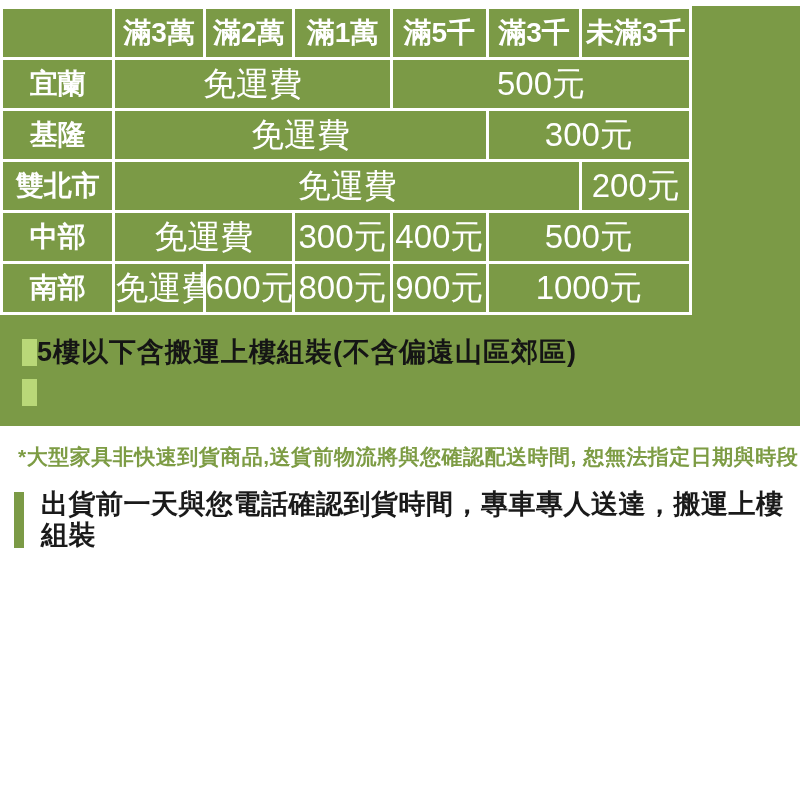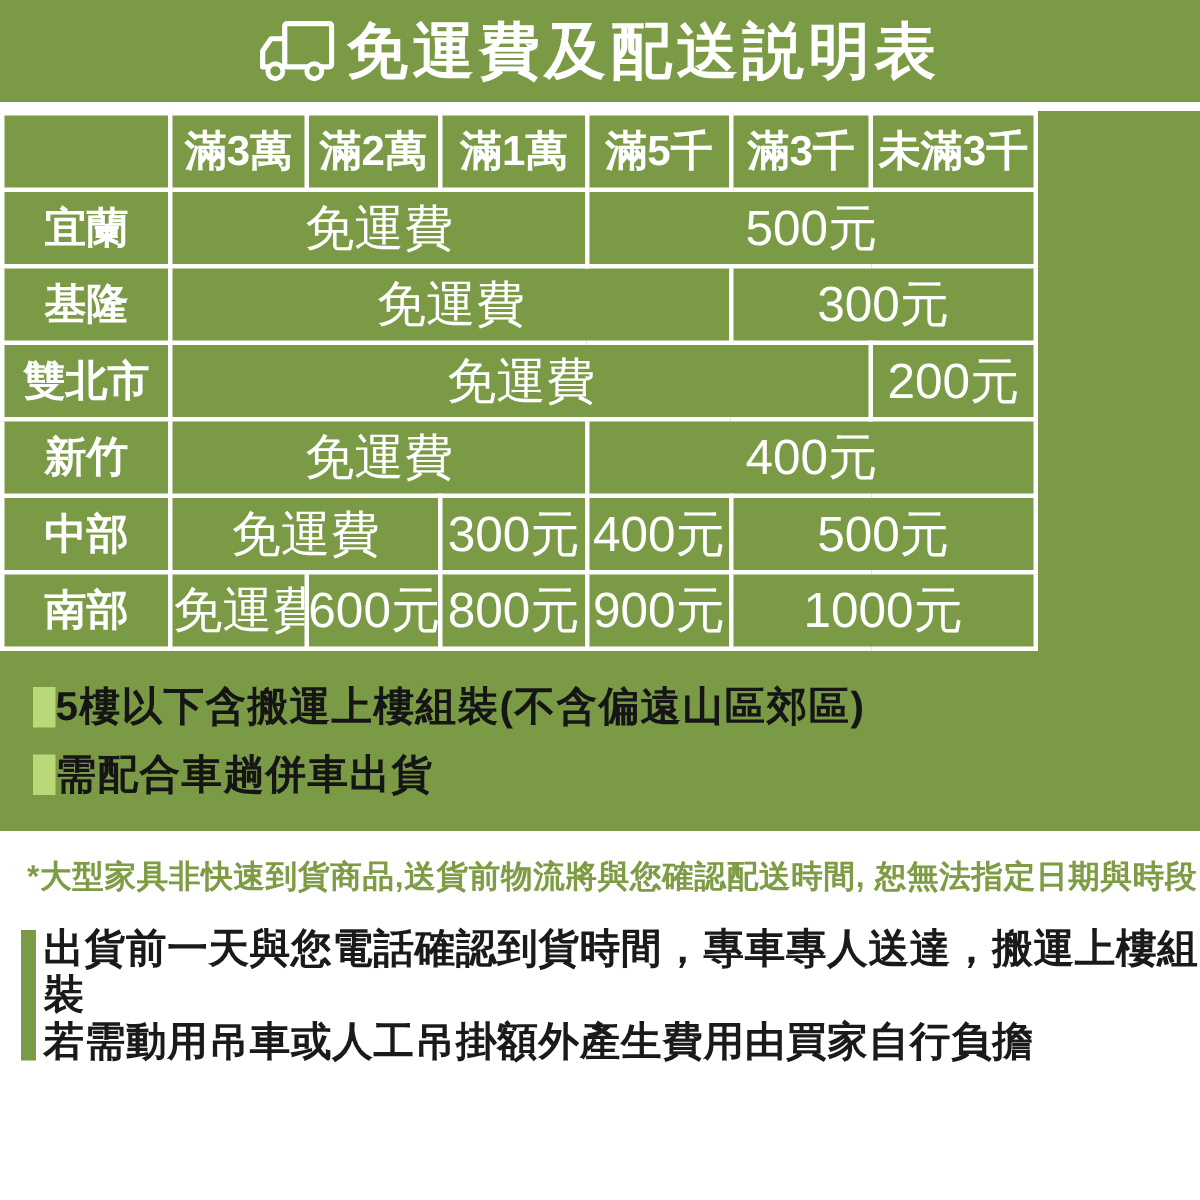--- a/index.html
+++ b/index.html
@@ -103,44 +103,33 @@
     align-items: stretch;
     margin: 17px 0 0 14px;
   }
   .delivery-note .bar {
     width: 10px;
     background: #7b9a46;
     flex: 0 0 auto;
     margin: 3px 0;
   }
   .delivery-note .lines {
-    margin-left: 5px;
+    margin-left: 17px;
     color: #1a1a1a;
     font-size: 27px;
     font-weight: bold;
     line-height: 31px;
     letter-spacing: 0.5px;
   }
 </style>
 </head>
 <body>
 
 <div class="green-panel">
 
-  <div class="title-bar">
-    <span class="truck-icon">
-      <svg width="50" height="42" viewBox="0 0 52 42" fill="none" xmlns="http://www.w3.org/2000/svg">
-        <rect x="17.5" y="2" width="32.5" height="30" rx="1.5" stroke="#ffffff" stroke-width="3.6"></rect>
-        <path d="M17.5 12.5 H8 L2.2 21 V32 H17.5" stroke="#ffffff" stroke-width="3.6" stroke-linejoin="round"></path>
-        <circle cx="11" cy="35" r="5.2" stroke="#ffffff" stroke-width="3.4" fill="#7b9a46"></circle>
-        <circle cx="38" cy="35" r="5.2" stroke="#ffffff" stroke-width="3.4" fill="#7b9a46"></circle>
-      </svg>
-    </span>
-    <span class="title-text">免運費及配送説明表</span>
-  </div>
 
   <div class="title-gap"></div>
 
   <table class="fee-table">
     <colgroup>
       <col style="width:16.3%">
       <col style="width:13.1%">
       <col style="width:13.0%">
       <col style="width:14.2%">
       <col style="width:13.9%">
@@ -168,25 +157,20 @@
           <th>基隆</th>
           <td colspan="4">免運費</td>
           <td colspan="2">300元</td>
         </tr>
         <tr>
           <th>雙北市</th>
           <td colspan="5">免運費</td>
           <td colspan="1">200元</td>
         </tr>
         <tr>
-          <th>新竹</th>
-          <td colspan="3">免運費</td>
-          <td colspan="3">400元</td>
-        </tr>
-        <tr>
           <th>中部</th>
           <td colspan="2">免運費</td>
           <td colspan="1">300元</td>
           <td colspan="1">400元</td>
           <td colspan="2">500元</td>
         </tr>
         <tr>
           <th>南部</th>
           <td colspan="1">免運費</td>
           <td colspan="1">600元</td>
@@ -197,33 +181,31 @@
       </tbody>
   </table>
 
   <div class="green-notes">
     <div class="green-note">
       <span class="bullet"></span>
       <span class="note-text">5樓以下含搬運上樓組裝(不含偏遠山區郊區)</span>
     </div>
     <div class="green-note">
       <span class="bullet"></span>
-      <span class="note-text">需配合車趟併車出貨</span>
     </div>
   </div>
 
 </div>
 
 <div class="white-section">
 
   <div class="fine-print">
     <div>*大型家具非快速到貨商品,送貨前物流將與您確認配送時間, 恕無法指定日期與時段</div>
   </div>
 
   <div class="delivery-note">
     <span class="bar"></span>
     <div class="lines">
       <div>出貨前一天與您電話確認到貨時間，專車專人送達，搬運上樓組裝</div>
-      <div>若需動用吊車或人工吊掛額外產生費用由買家自行負擔</div>
     </div>
   </div>
 
 </div>
 
 </body></html>

